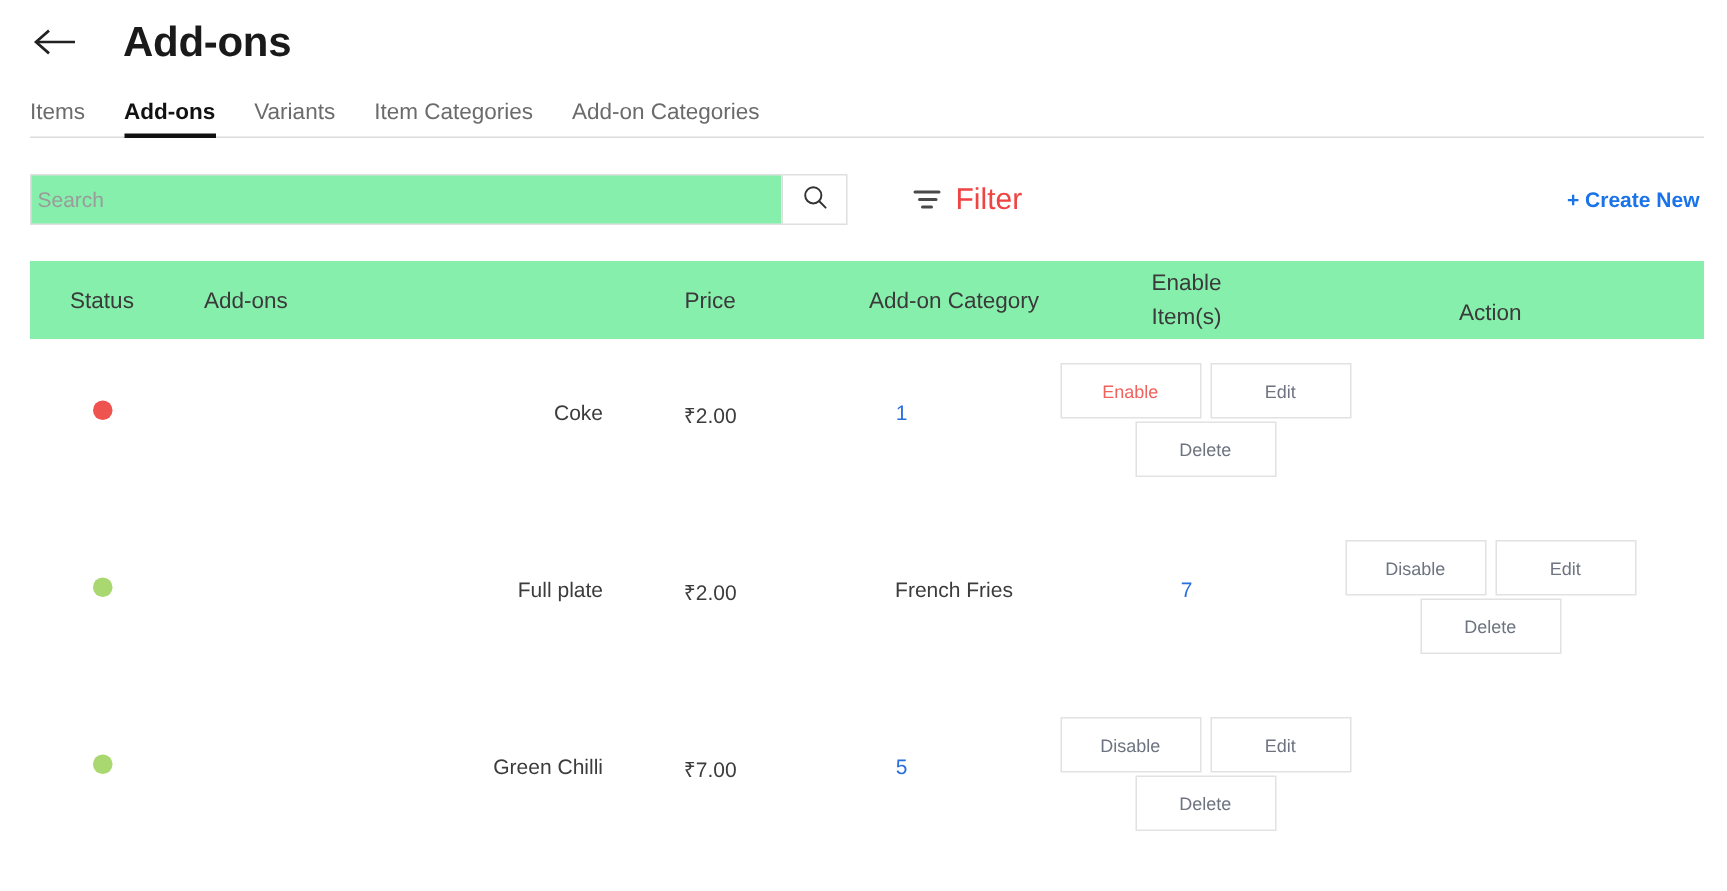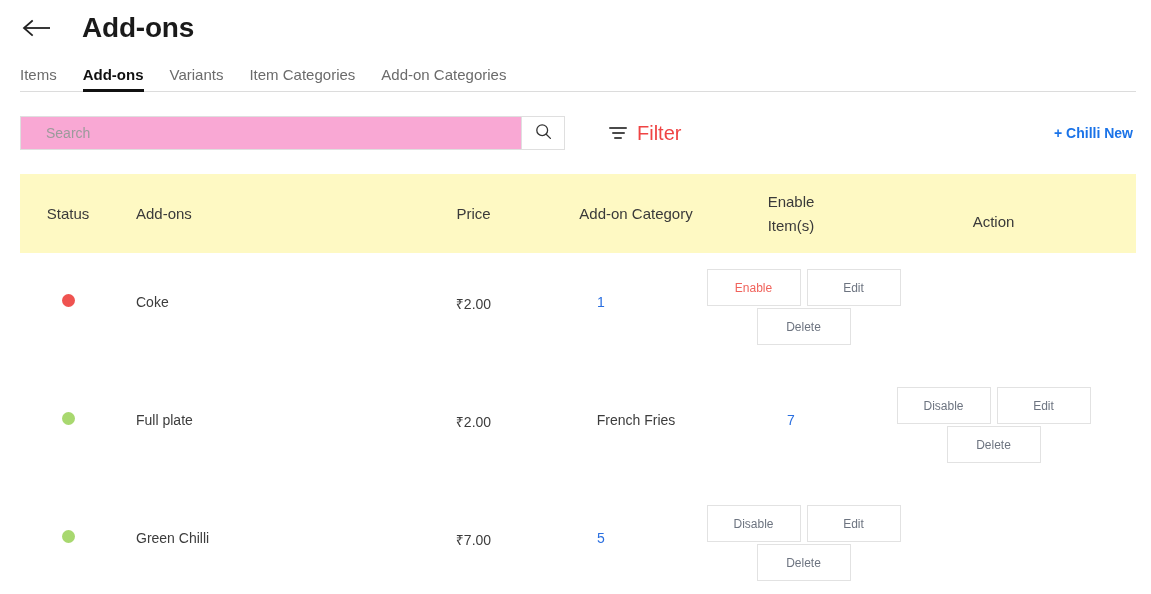--- a/index.html
+++ b/index.html
@@ -97,22 +97,22 @@
     width: 545px;
   }
   .search-input {
     flex: 1;
     border: 1px solid #dfdfdf;
     border-right: none;
     outline: none;
     font-family: "Liberation Sans", sans-serif;
     font-size: 14px;
     color: #444;
-    padding: 0 25px;
-    background: #f9a8d4;
+    padding: 0 4px;
+    background: #86efac;
   }
   .search-input::placeholder { color: #9b9b9b; }
   .search-btn {
     width: 44px;
     border: 1px solid #dfdfdf;
     background: #ffffff;
     display: flex;
     align-items: center;
     justify-content: center;
     cursor: pointer;
@@ -143,37 +143,37 @@
     padding-right: 3px;
   }
 
   
   .table {
     margin: 22px 15px 0 20px;
   }
   .thead {
     display: flex;
     align-items: center;
-    background: #fef9c3;
-    height: 79px;
+    background: #86efac;
+    height: 52px;
     color: #3a3a3a;
     font-size: 15px;
   }
   .thead .cell { text-align: center; }
   .trow {
     display: flex;
     align-items: flex-start;
     min-height: 118px;
     background: #ffffff;
     font-size: 14px;
     color: #3c3c3c;
   }
   .cell { padding: 0 4px; }
   .c-status   { width: 96px;  text-align: center; }
-  .c-name     { width: 290px; text-align: left; padding-left: 20px; }
+  .c-name     { width: 290px; text-align: right; padding-left: 20px; }
   .c-price    { width: 135px; text-align: center; }
   .c-category { width: 190px; text-align: center; }
   .c-linked   { width: 120px; text-align: center; }
   .c-action   { width: 285px; text-align: center; }
 
   .thead .c-name { text-align: left; padding-left: 20px; }
   .linked-head { line-height: 1.55; }
 
   .trow .c-status,
   .trow .c-name,
@@ -259,21 +259,21 @@
 
     <div class="filter-btn">
       <span class="filter-icon">
         <span></span>
           <span></span>
           <span></span>
       </span>
       <span>Filter</span>
     </div>
 
-    <div class="create-new">+ Chilli New</div>
+    <div class="create-new">+ Create New</div>
   </div>
 
   <div class="table">
 
     <div class="thead">
       <div class="cell c-status">Status</div>
       <div class="cell c-name">Add-ons</div>
       <div class="cell c-price">Price</div>
       <div class="cell c-category">Add-on Category</div>
       <div class="cell c-linked linked-head">

